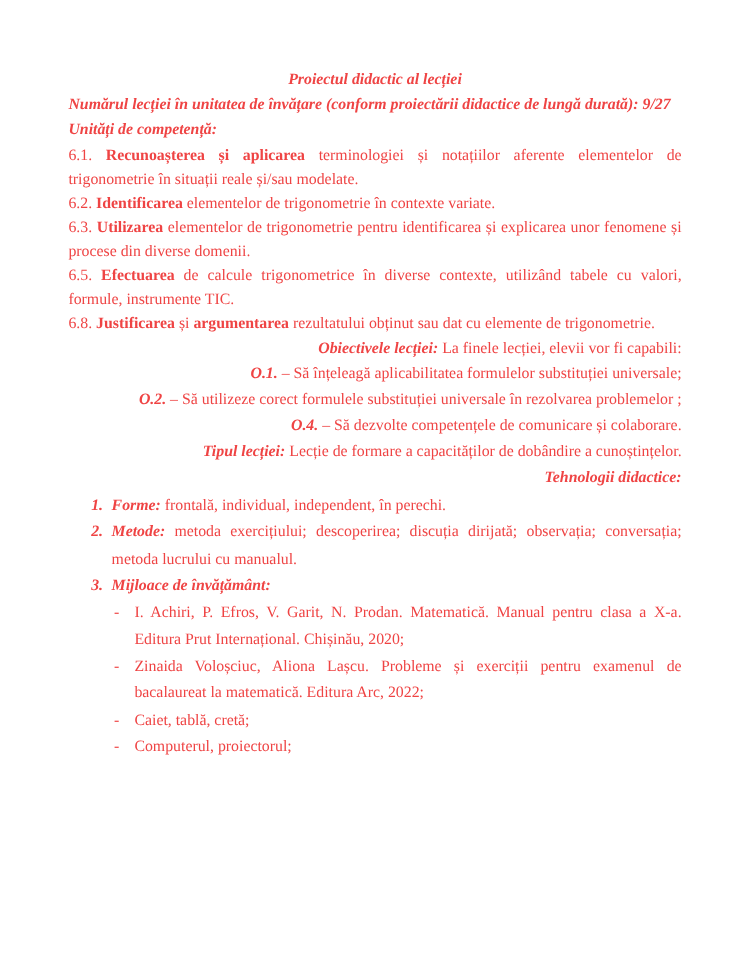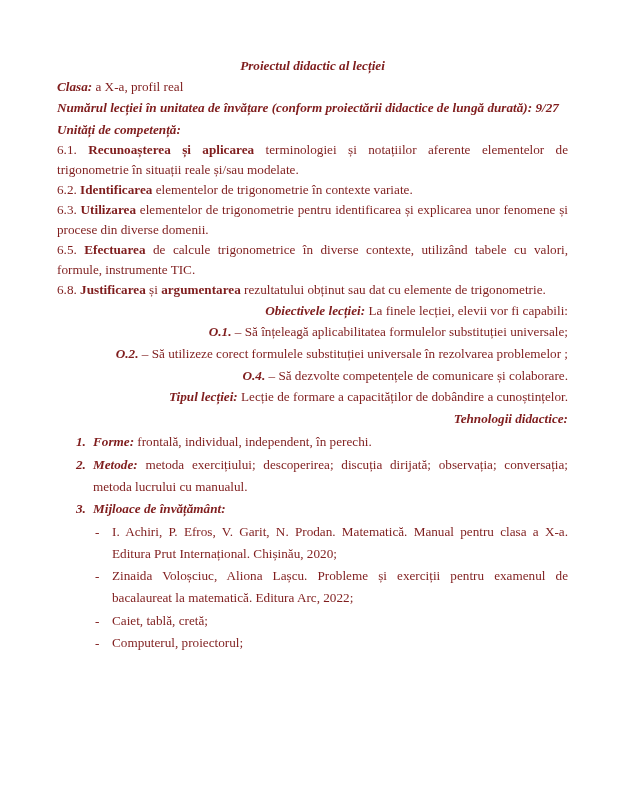--- a/index.html
+++ b/index.html
@@ -1,42 +1,38 @@
 <!DOCTYPE html>
 <html><head>
   <meta charset="utf-8">
   <style>
     html, body { margin: 0; padding: 0; background: #ffffff; }
     body { width: 618px; height: 800px; position: relative; overflow: hidden; }
     .page {
       position: absolute; left: 57px; top: 55px; width: 511px;
-      font-family: "Liberation Serif", serif; font-size: 13.2px; color: #7f1d1d;
+      font-family: "Liberation Serif", serif; font-size: 13.2px; color: #ef4444;
     }
     .title { text-align: center; font-weight: bold; font-style: italic; line-height: 21.2px; }
     .hdr { line-height: 21.2px; white-space: nowrap; }
     .lbl { font-weight: bold; font-style: italic; }
     .b { font-weight: bold; }
     .comp { line-height: 20px; text-align: justify; }
     .sec-c .hdr { line-height: 21.6px; text-align: right; }
     .tech { margin-top: 2px; }
     .num-item { position: relative; padding-left: 36px; line-height: 22.3px; text-align: justify; }
     .num-item .num { position: absolute; left: 19px; font-weight: bold; font-style: italic; }
     .dash-item { position: relative; padding-left: 55px; line-height: 22.3px; text-align: justify; }
     .dash-item .dash { position: absolute; left: 38px; }
   </style>
 </head>
 <body>
 
 <div class="page">
   <div class="title">Proiectul didactic al lecției</div>
 
-  <div class="hdr">
-    <span class="lbl">Clasa:</span>
-    <span>a X-a, profil real</span>
-  </div>
   <div class="hdr">
     <span class="lbl">Numărul lecției în unitatea de învățare (conform proiectării didactice de lungă durată):</span>
     <span class="lbl">9/27</span>
   </div>
   <div class="hdr">
     <span class="lbl">Unități de competență:</span>
   </div>
 
   <div class="comp">
     <span>6.1.</span>

